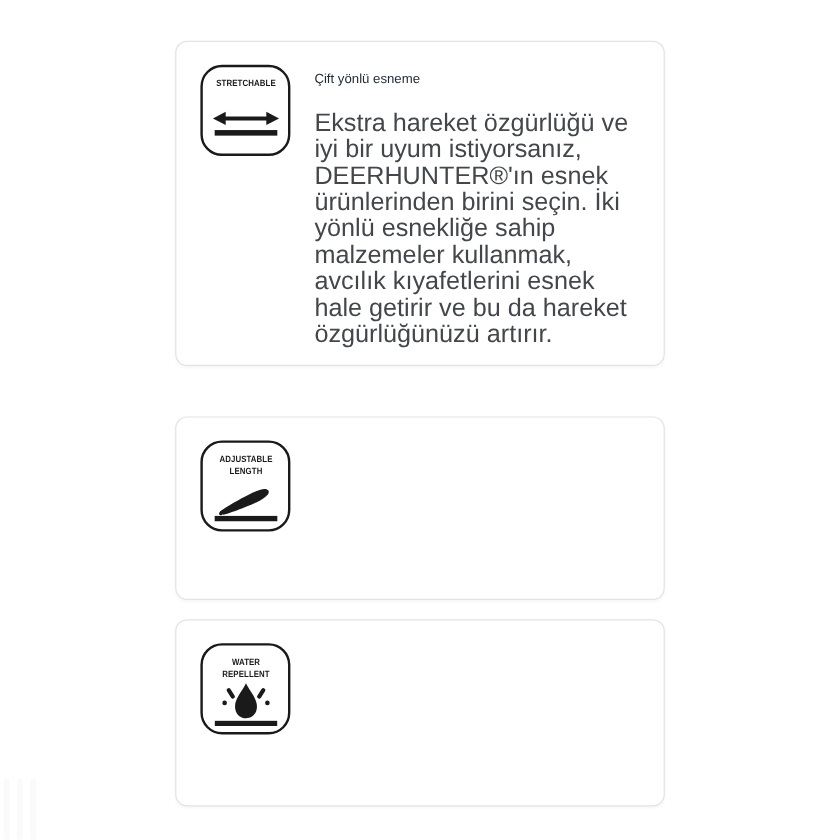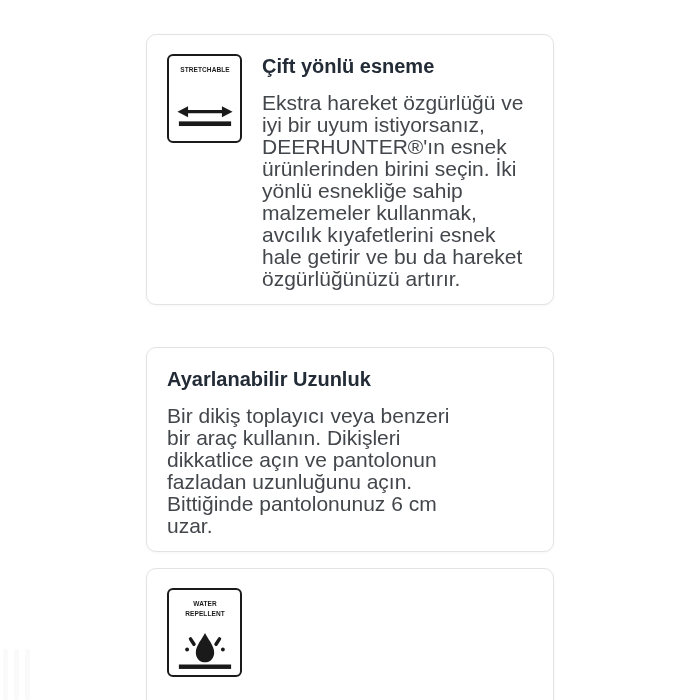--- a/index.html
+++ b/index.html
@@ -19,41 +19,41 @@
     border:1px solid var(--card-border);
     border-radius:10px;
     box-shadow:0 1px 3px rgba(20,24,31,0.04);
     display:flex;gap:20px;
     padding:19px 20px 14px 20px;
   }
   .card-1{margin-top:34px;min-height:219px;}
   .card-2{margin-top:42px;min-height:153px;}
   .card-3{margin-top:16px;min-height:156px;}
   .icon-box{
-    width:75px;height:89px;flex-shrink:0;
+    width:75px;height:76px;flex-shrink:0;
     border:2.5px solid var(--icon-ink);
-    border-radius:6px;
+    border-radius:18px;
     color:var(--icon-ink);
     display:flex;flex-direction:column;align-items:center;
     padding-top:9px;
   }
   .icon-label{
     width:64px;text-align:center;
     font-size:7.5px;font-weight:700;line-height:1.3;letter-spacing:0.1px;
     transform:scaleX(0.87);transform-origin:center top;
     color:var(--icon-ink);
   }
   .glyph{display:block;margin-top:auto;color:var(--icon-ink);}
   .glyph-arrow{width:58px;height:30px;margin-bottom:8px;}
   .glyph-ripper{width:58px;height:32px;margin-bottom:6px;}
   .glyph-drop{width:58px;height:40px;margin-bottom:5px;}
   .card-text{padding-top:2px;min-width:0;}
   .card-title{
     margin:0 0 16px 0;
-    font-size:20px;font-weight:700;line-height:20px;
+    font-size:11px;font-weight:400;line-height:20px;
     color:var(--heading-text);
   }
   .card-body{
     margin:0;max-width:292px;
     font-size:21px;line-height:22px;font-weight:400;
     color:var(--body-text);
   }
   
   .ghost{position:absolute;left:0;top:645px;width:700px;height:55px;pointer-events:none;}
   .ghost .gbar{position:absolute;background:var(--ghost);border-radius:2px;}
@@ -73,23 +73,27 @@
         <rect x="3" y="18.5" width="54" height="4.8" fill="currentColor"></rect>
       </svg>
     </div>
     <div class="card-text">
       <h3 class="card-title">Çift yönlü esneme</h3>
       <p class="card-body">Ekstra hareket özgürlüğü ve iyi bir uyum istiyorsanız, DEERHUNTER®'ın esnek ürünlerinden birini seçin. İki yönlü esnekliğe sahip malzemeler kullanmak, avcılık kıyafetlerini esnek hale getirir ve bu da hareket özgürlüğünüzü artırır.</p>
     </div>
   </section>
 
   <section class="card card-2">
-    <div class="card-text">
-      <h3 class="card-title">Ayarlanabilir Uzunluk</h3>
-      <p class="card-body">Bir dikiş toplayıcı veya benzeri bir araç kullanın. Dikişleri dikkatlice açın ve pantolonun fazladan uzunluğunu açın. Bittiğinde pantolonunuz 6 cm uzar.</p>
+    <div class="icon-box">
+      <div class="icon-label">ADJUSTABLE LENGTH</div>
+      <svg class="glyph glyph-ripper" viewBox="0 0 60 32" aria-hidden="true">
+        <path d="M7.5,23.5 C14,19 28,11 36,7.2 C41,4.8 47.5,2.4 49.3,5.4 C51,8.2 46,12 40.5,14.8 C32,19 17,24.6 10.5,26.3 Z" fill="currentColor"></path>
+        <circle cx="8.4" cy="25.2" r="1.6" fill="currentColor"></circle>
+        <rect x="3" y="27.3" width="54" height="4.6" fill="currentColor"></rect>
+      </svg>
     </div>
   </section>
 
   <section class="card card-3">
     <div class="icon-box">
       <div class="icon-label">WATER REPELLENT</div>
       <svg class="glyph glyph-drop" viewBox="0 0 60 40" aria-hidden="true">
         <path d="M30,2.5 C32.5,8 39.5,15.5 39.5,22.5 C39.5,28.8 35.2,32.8 30,32.8 C24.8,32.8 20.5,28.8 20.5,22.5 C20.5,15.5 27.5,8 30,2.5 Z" fill="currentColor"></path>
         <line x1="15" y1="8.5" x2="18.6" y2="14" stroke="currentColor" stroke-width="3.6" stroke-linecap="round"></line>
         <line x1="45" y1="8.5" x2="41.4" y2="14" stroke="currentColor" stroke-width="3.6" stroke-linecap="round"></line>

